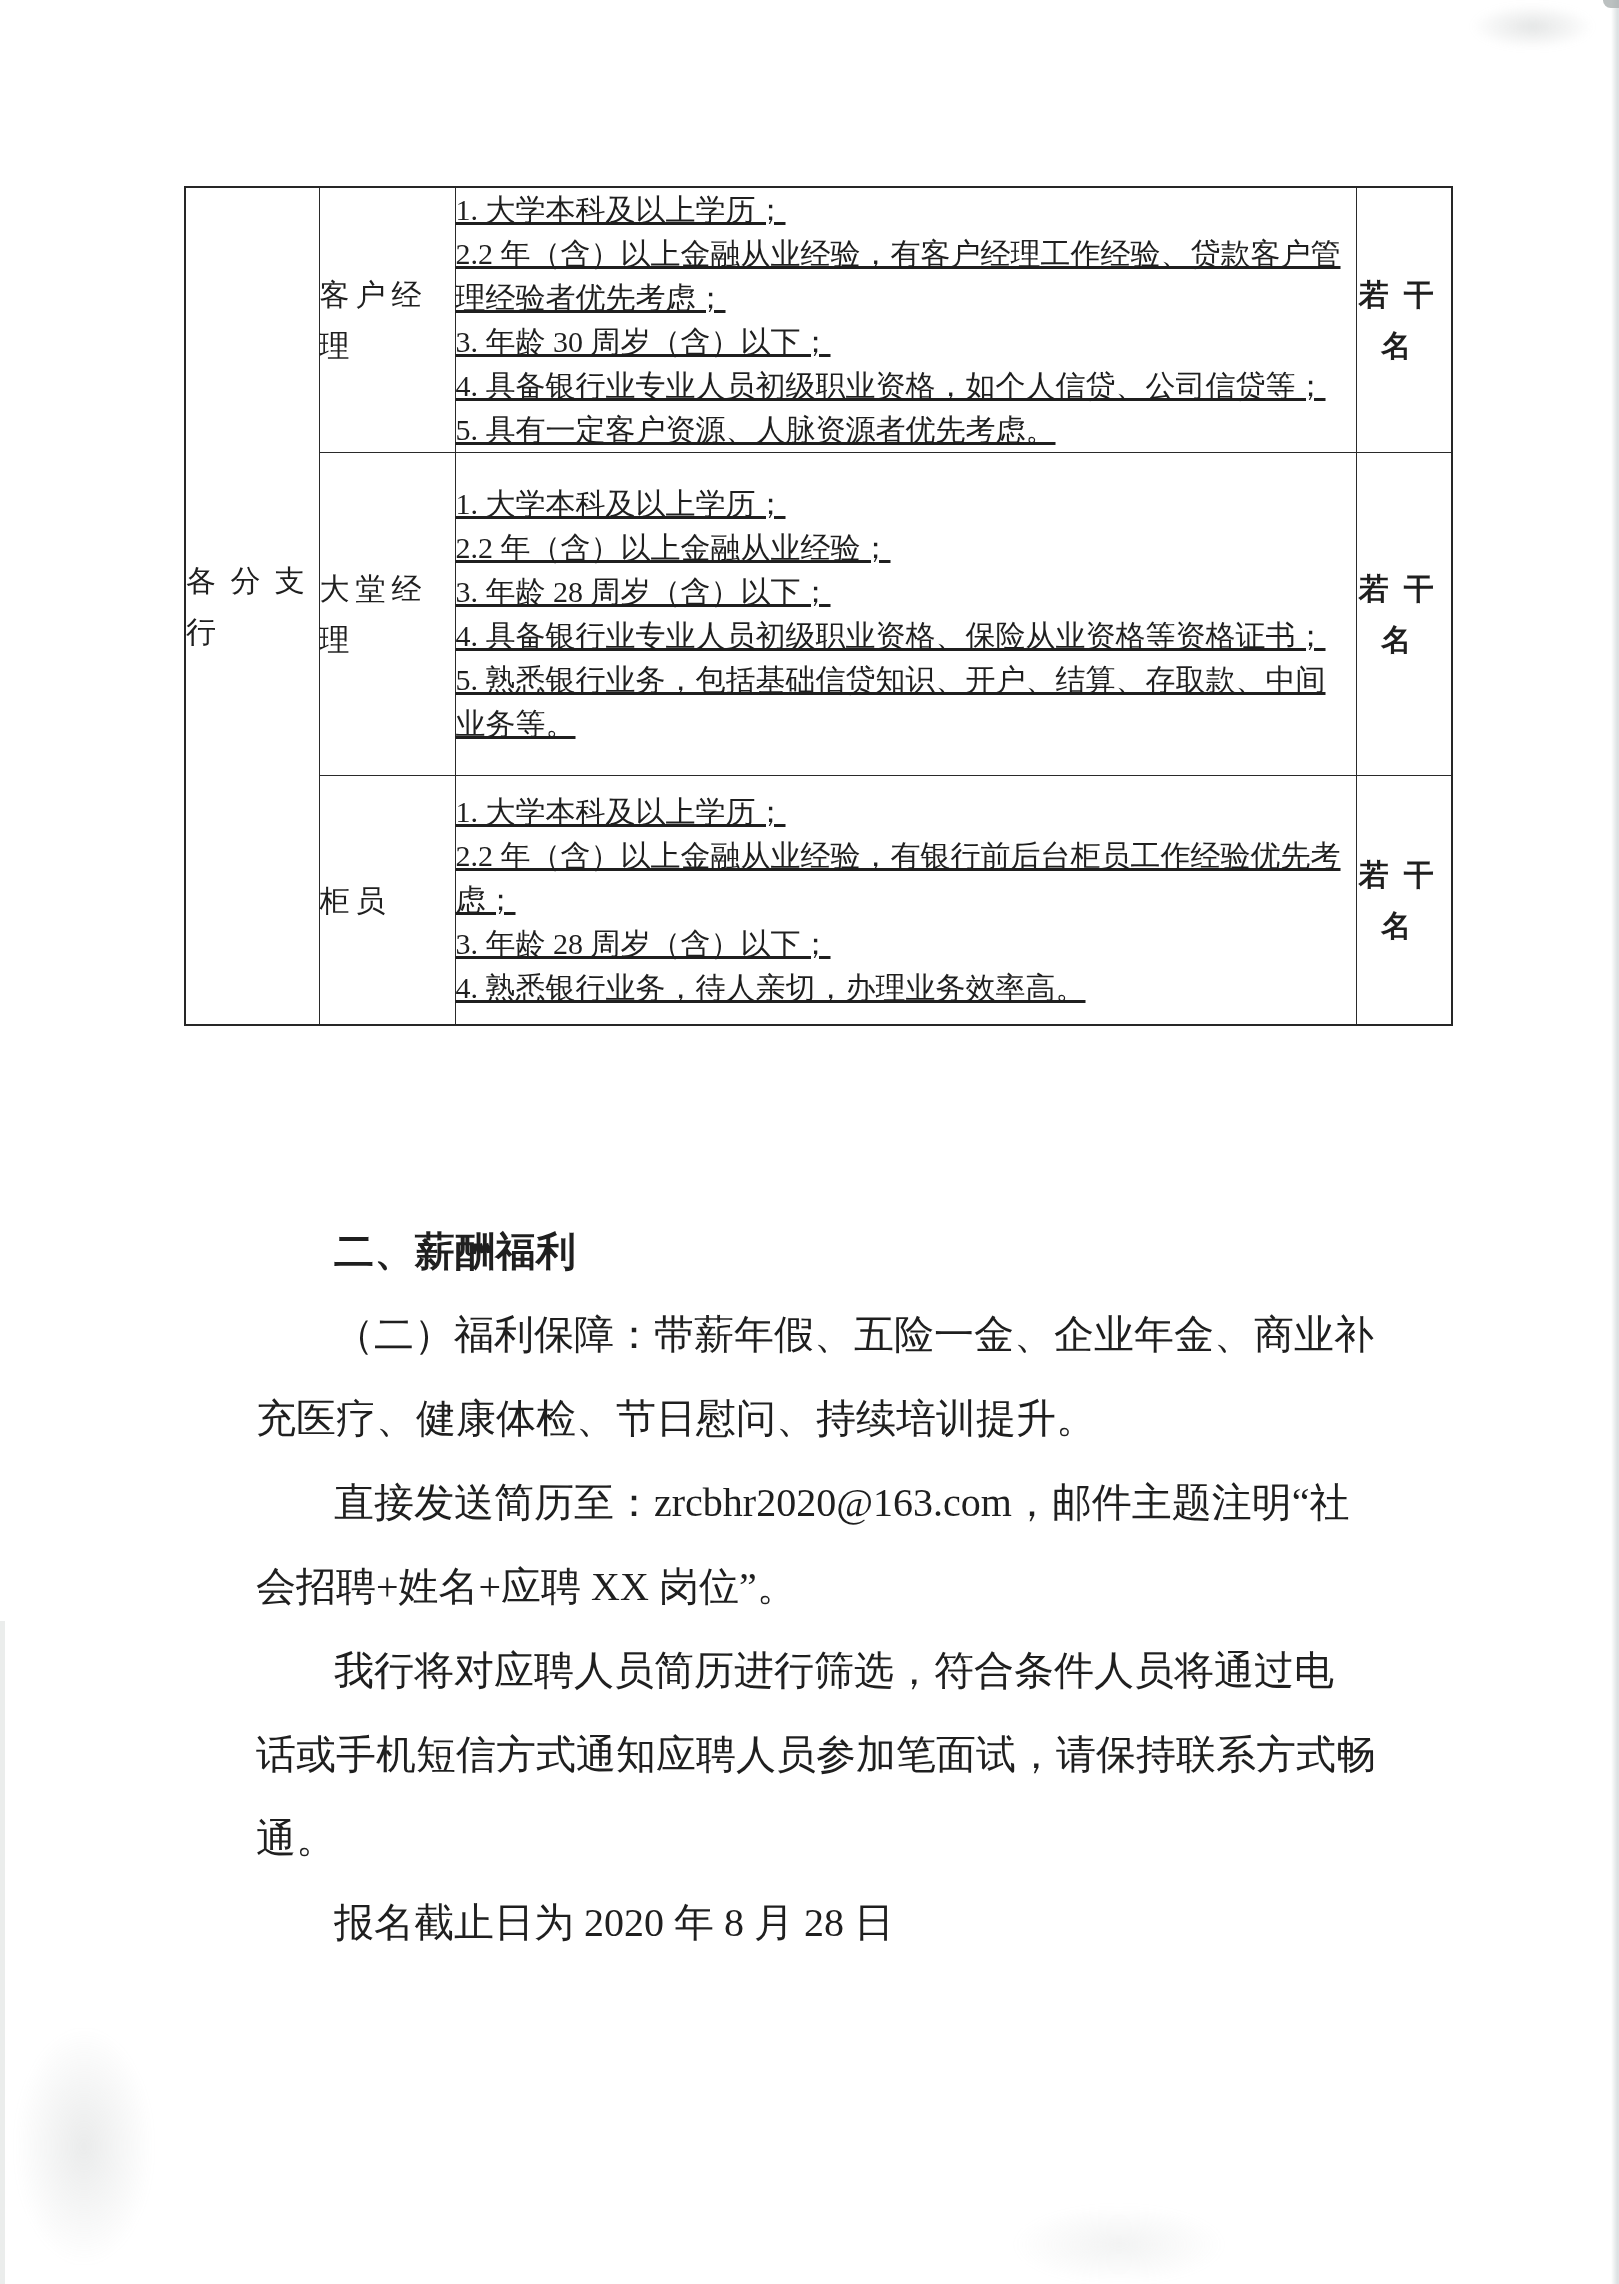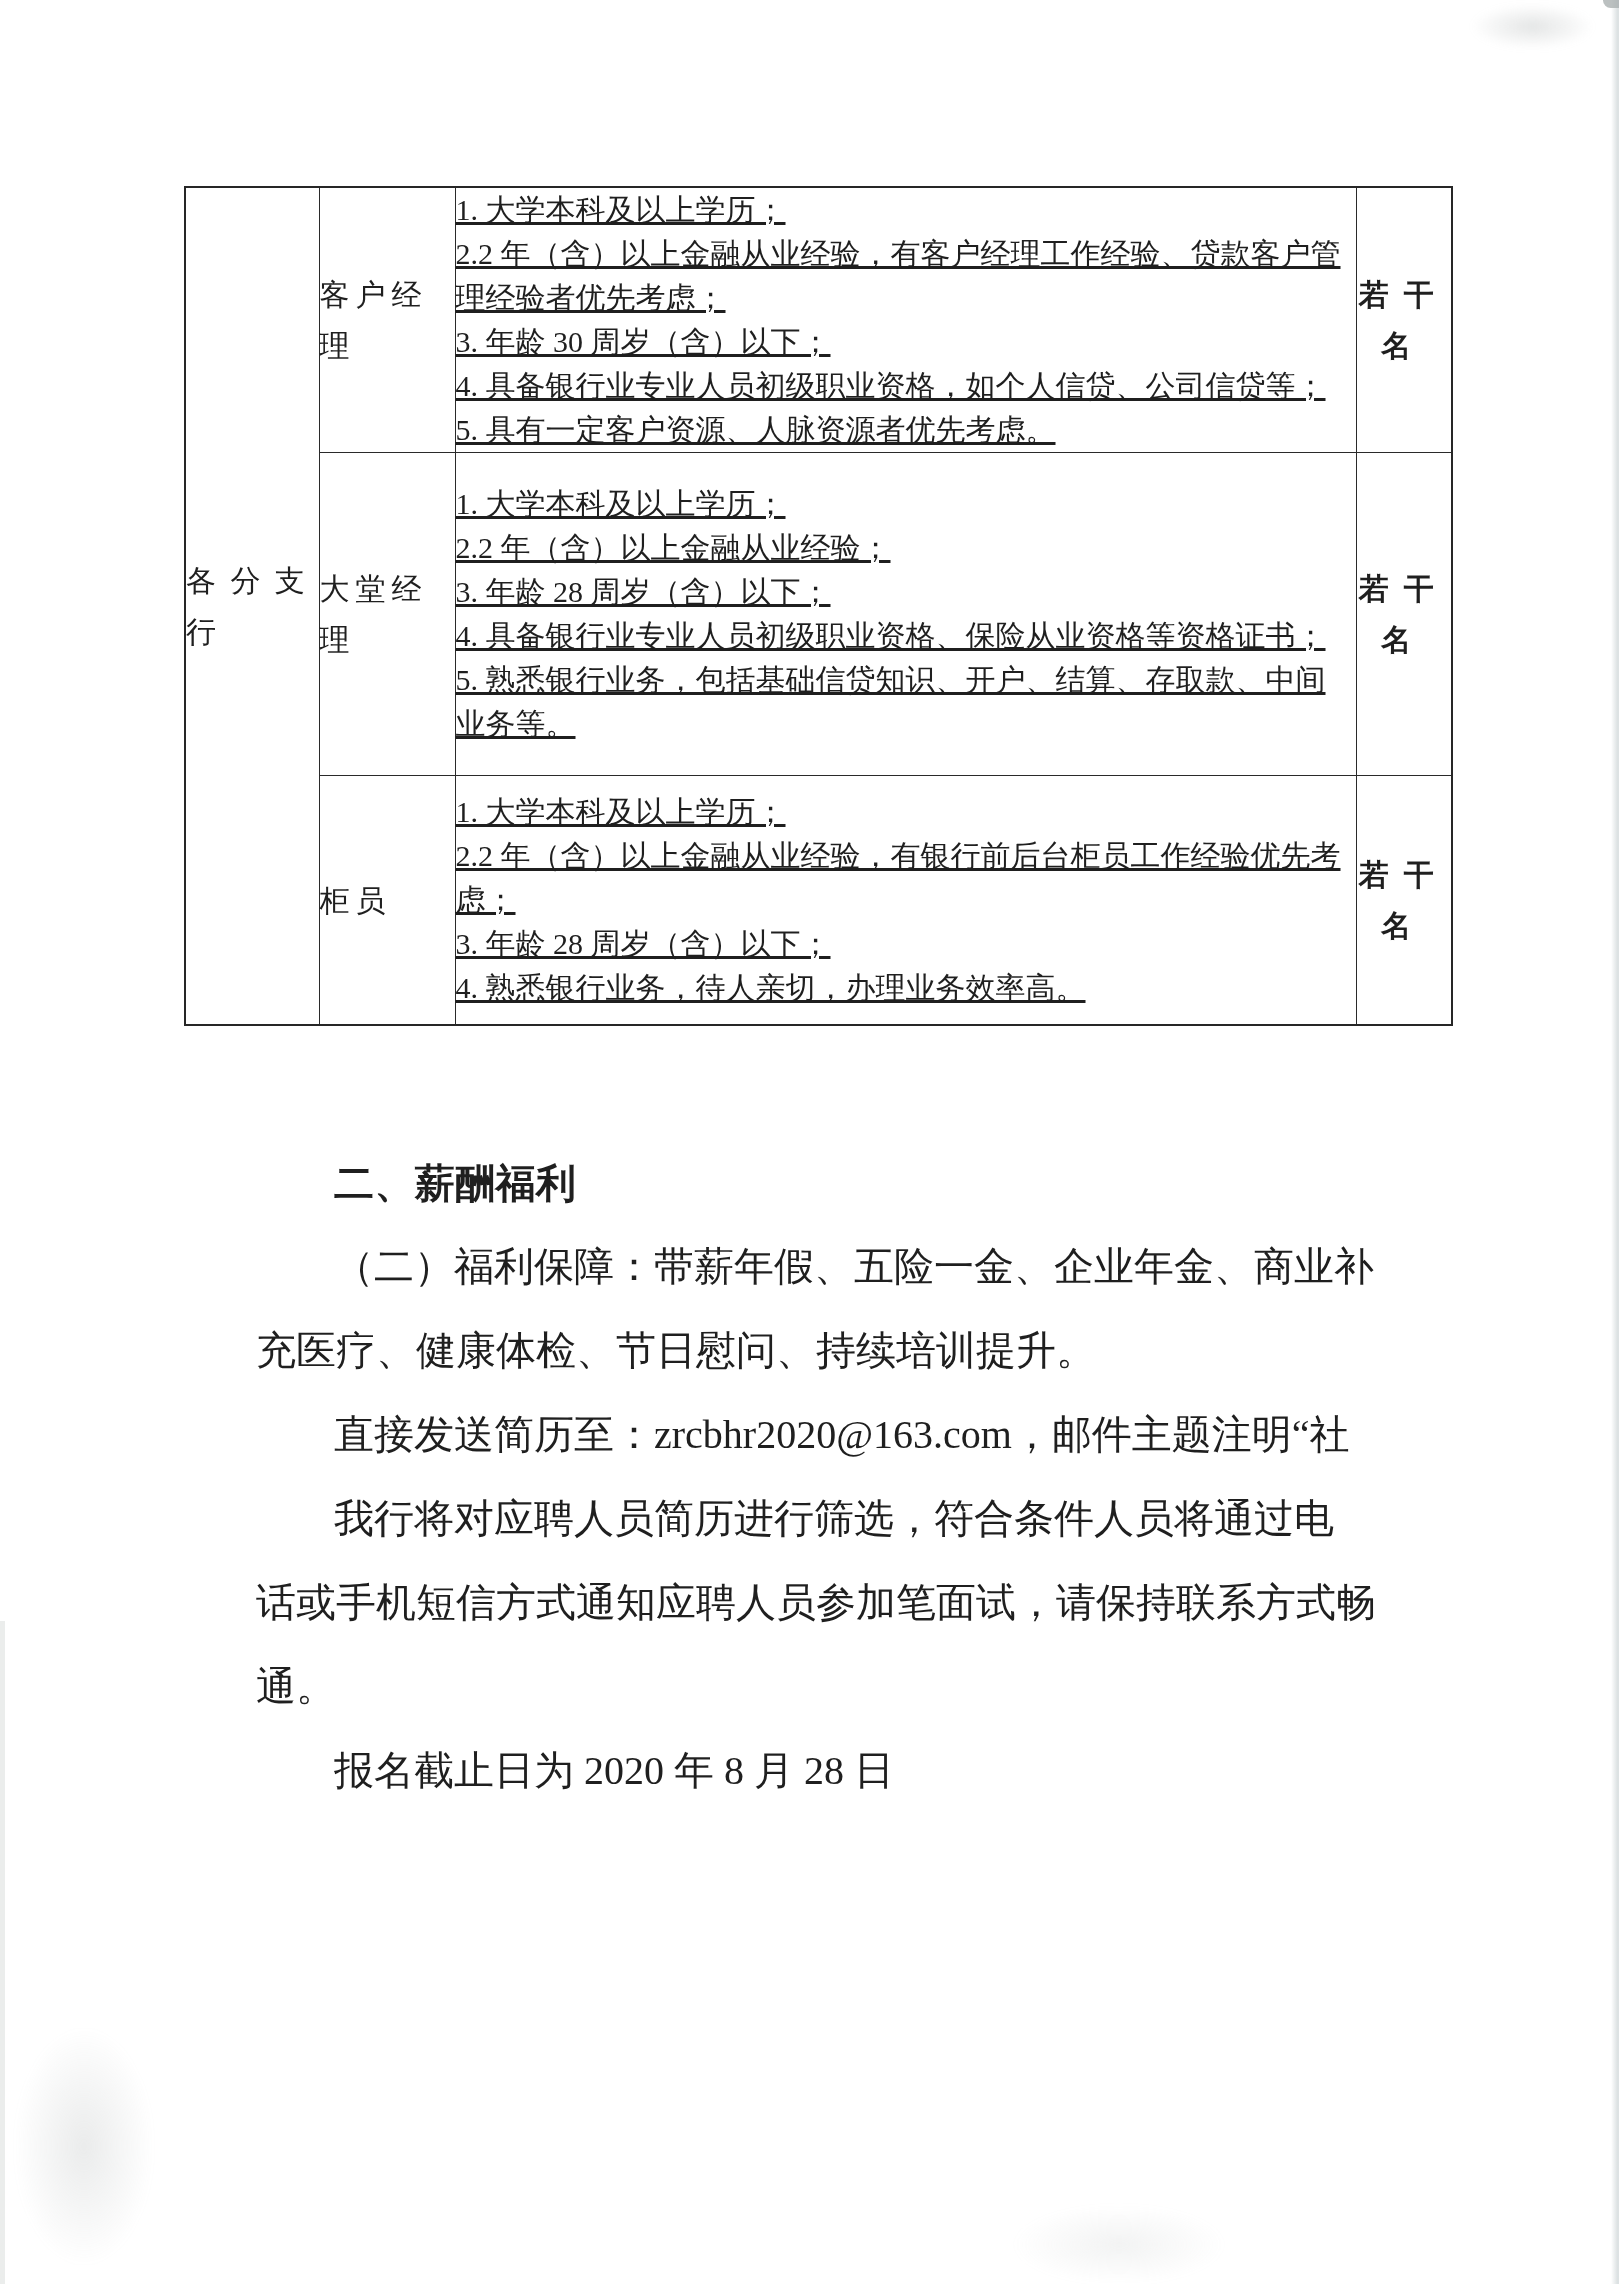--- a/index.html
+++ b/index.html
@@ -44,21 +44,21 @@
   .rline{
     white-space:nowrap;
     font-size:30px;
     line-height:44px;
     height:44px;
     text-decoration:underline;
   }
   .cline{white-space:nowrap;}
 
   
-  .flow{position:absolute;left:0;top:1141px;width:1556px;}
+  .flow{position:absolute;left:0;top:1209px;width:1556px;}
   .line{
     margin-left:256px;
     height:84px;line-height:84px;
     font-size:40px;
     white-space:nowrap;
   }
   .ind{margin-left:334px;}
   .hd{
     font-family:"Liberation Sans","DejaVu Sans",sans-serif;
     font-weight:bold;
@@ -164,20 +164,21 @@
       </td>
     </tr>
   </tbody>
     </table>
 
   <div class="flow">
     <div class="line ind hd">二、薪酬福利</div>
     <div class="line ind">（二）福利保障：带薪年假、五险一金、企业年金、商业补</div>
     <div class="line">充医疗、健康体检、节日慰问、持续培训提升。</div>
     <div class="line ind">直接发送简历至：zrcbhr2020@163.com，邮件主题注明“社</div>
+    <div class="line">会招聘+姓名+应聘 XX 岗位”。</div>
     <div class="line ind">我行将对应聘人员简历进行筛选，符合条件人员将通过电</div>
     <div class="line">话或手机短信方式通知应聘人员参加笔面试，请保持联系方式畅</div>
     <div class="line">通。</div>
     <div class="line ind">报名截止日为 2020 年 8 月 28 日</div>
   </div>
 
   <div class="edge-right"></div>
   <div class="edge-left"></div>
   <div class="corner-tr"></div>
   <div class="smudge smudge-tr"></div>

